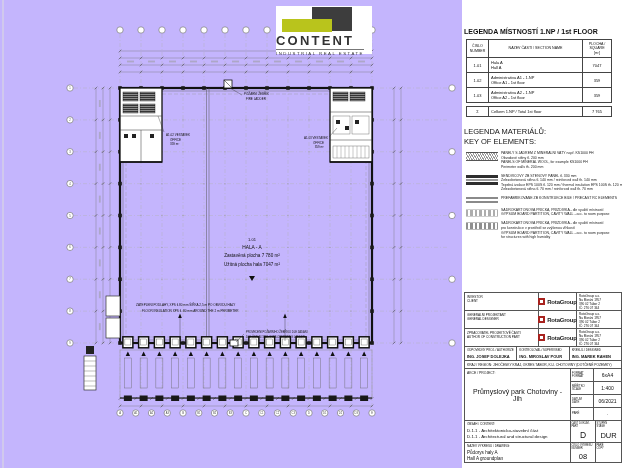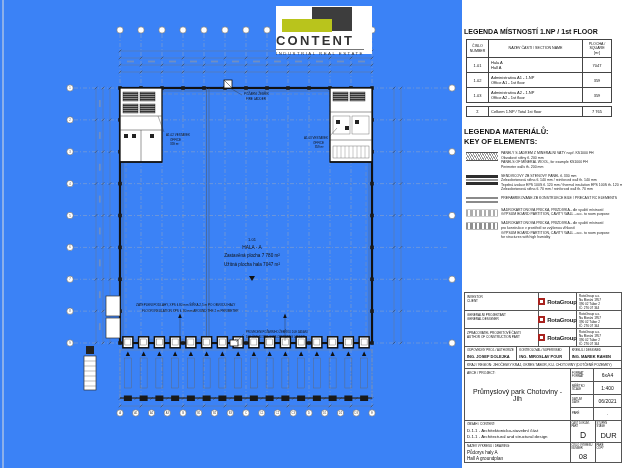--- a/index.html
+++ b/index.html
@@ -1,18 +1,18 @@
 <!DOCTYPE html>
 <html><head>
 <meta charset="utf-8">
 <style>
   html,body{margin:0;padding:0}
   body{width:624px;height:468px;background:#fff;position:relative;overflow:hidden;
        font-family:"Liberation Sans","DejaVu Sans",sans-serif;color:#111;}
-  .screen{position:absolute;inset:0;background:#3b82f6}
+  .screen{position:absolute;inset:0;background:#c4b5fd}
   #plan-svg{position:absolute;left:0;top:0}
 
   
   .logo{position:absolute;left:276px;top:6px;width:96px;height:48px;background:#fff;z-index:5;text-align:left}
   .logo-art{position:relative;height:26px}
   .sq-dark{position:absolute;left:36px;top:1px;width:40px;height:24px;background:#3d3d3d}
   .sq-green{position:absolute;left:6px;top:13px;width:50px;height:13px;background:#b9c41c}
   .logo-name{font-size:13px;font-weight:bold;letter-spacing:2.2px;color:#333;line-height:1;margin-top:2px}
   .logo-sub{font-size:4.3px;letter-spacing:1.5px;color:#333;border-top:1px solid #777;margin-top:1.5px;
             padding-top:1px;width:88px;text-align:center}
@@ -28,21 +28,21 @@
           flex-direction:column;justify-content:center;text-align:left}
   .c-area{width:28px;flex:none}
   .rl-row{display:flex;height:14px;border-top:1px solid #444;font-size:4px}
   .rl-row .c-num,.rl-row .c-area{display:flex;align-items:center;justify-content:center}
   .c-name .cz,.c-name .en{line-height:1.25}
   .rl-total{position:absolute;top:106px;left:4px;width:146px;height:11px;border:1px solid #444;
             box-sizing:border-box;display:flex;font-size:4px}
   .rl-total .c-name{justify-content:center}
   .rl-total .c-num,.rl-total .c-area{display:flex;align-items:center;justify-content:center}
 
-  .ml-title{position:absolute;top:127px;left:2px;font-size:7.5px;font-weight:bold;line-height:1.35}
+  .ml-title{position:absolute;top:127px;left:2px;font-size:7.5px;font-weight:normal;line-height:1.35}
   .ml-items{position:absolute;top:151px;left:4px;width:156px}
   .ml-item{display:flex;gap:3px;margin-bottom:4.5px;align-items:flex-start}
   .swatch{width:32px;flex:none;margin-top:1px}
   .ml-lines{flex:1;min-width:0}
   .ml-line{font-size:3.5px;line-height:1.3;white-space:nowrap;overflow:hidden;color:#222}
   .panel-hatch{height:7px;border-top:1.5px solid #555;border-bottom:1.5px solid #555;
                background:repeating-linear-gradient(60deg,#fff 0 1px,#9a9a9a 1px 2px)}
   .sandwich-panel{height:10px;background:linear-gradient(#2e2e2e 0 28%,#fff 28% 42%,#9a9a9a 42% 62%,#fff 62% 75%,#2e2e2e 75% 100%)}
   .precast{height:6px;background:linear-gradient(#8a8a8a 0 30%,#fff 30% 70%,#8a8a8a 70% 100%)}
   .gypsum{height:6px;border-top:1px solid #cfcfcf;border-bottom:1px solid #cfcfcf;

